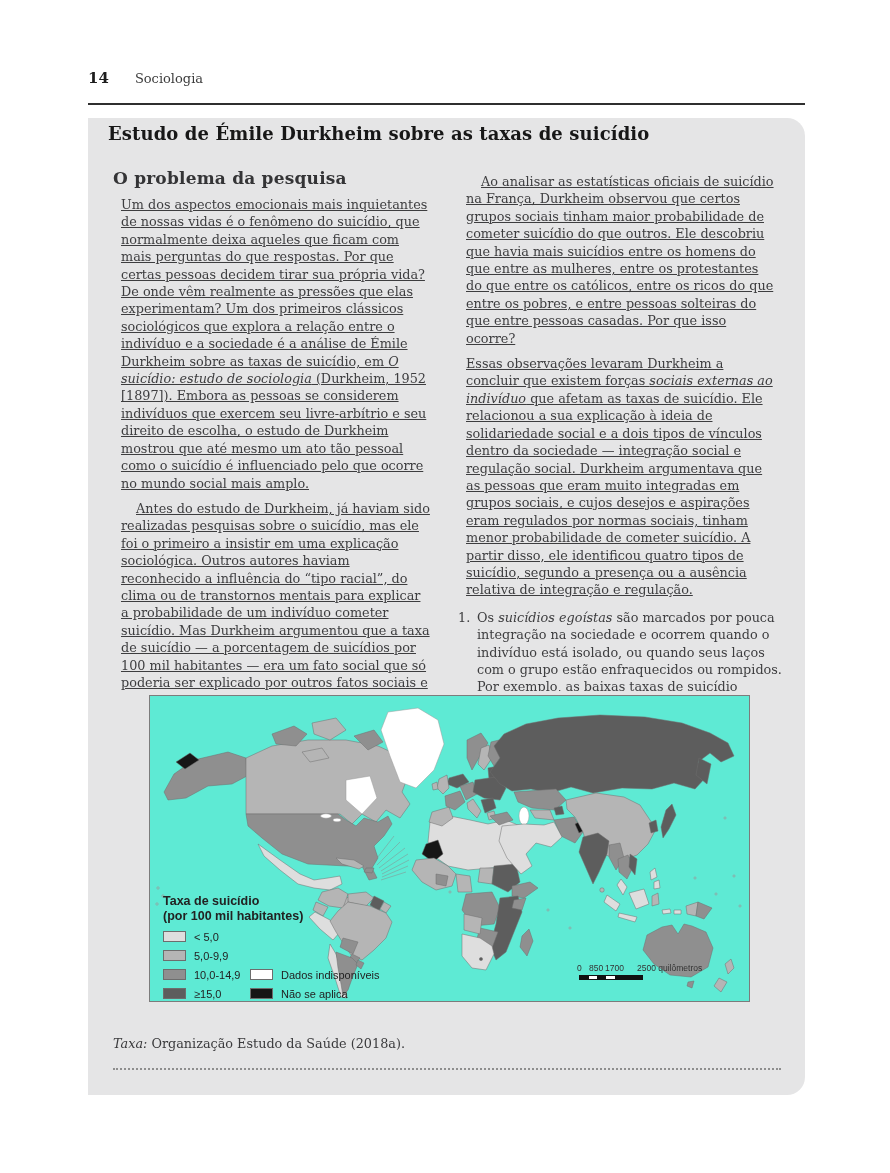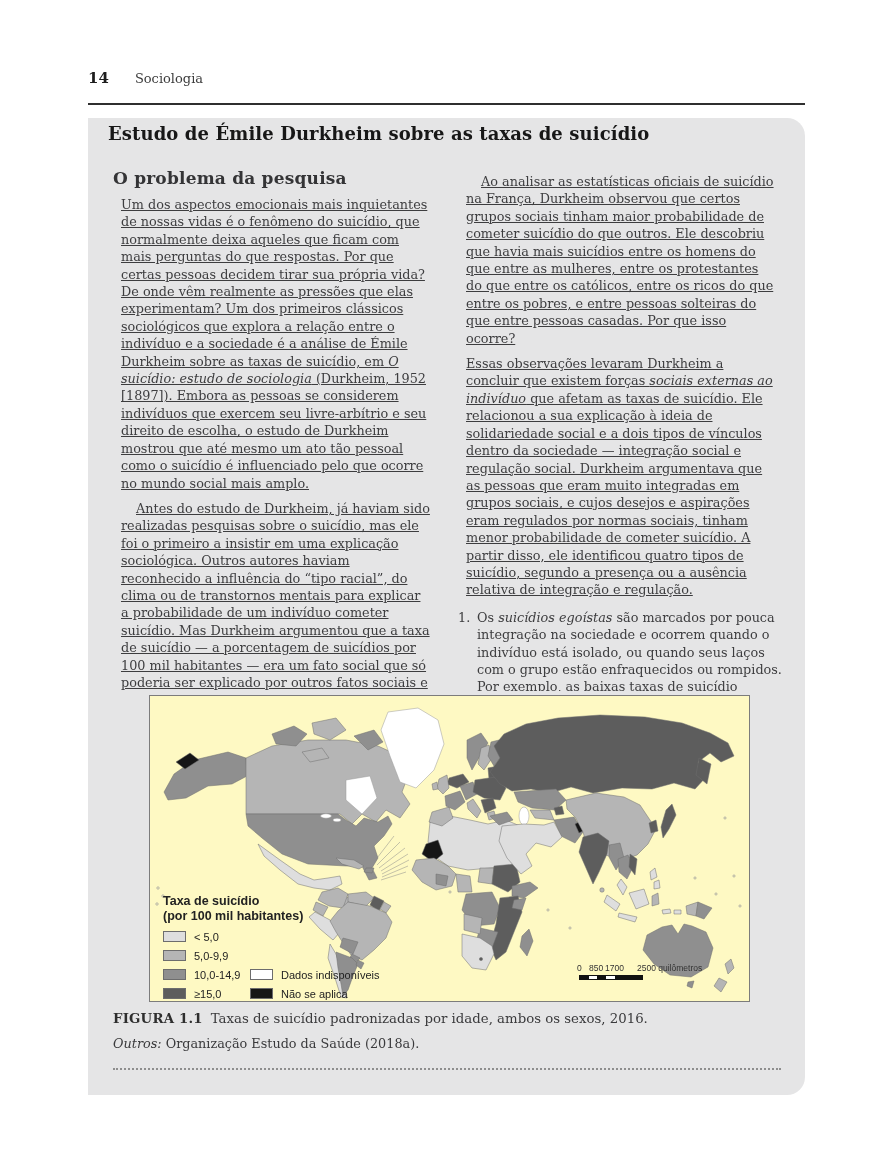--- a/index.html
+++ b/index.html
@@ -22,21 +22,21 @@
   .col { width:325px; font-size:12.8px; line-height:17.4px; color:#3d3d3f; text-align:left; }
   .col h3 { font-size:17px; line-height:20px; color:#343436; margin:3px 0 8px 0; letter-spacing:0.2px; }
   .col h3.mt { margin-top:13px; }
   .col p { margin:8px;text-decoration:underline; }
   .ind { text-indent:15px; }
   .li { display:flex; margin-top:10px; }
   .li .num { width:19px; flex:none; }
   .li .li-body { flex:1; }
 
   
-  .map-fig { position:absolute; left:61px; top:577px; width:601px; height:307px; background:#fef9c3; border:1px solid #7c7c7c; }
+  .map-fig { position:absolute; left:61px; top:577px; width:601px; height:307px; background:#5eead4; border:1px solid #7c7c7c; }
   .map-fig svg { position:absolute; left:0; top:0; }
 
   .legend { position:absolute; left:13px; top:198px; width:250px; font-family:"Liberation Sans", sans-serif; color:#222; }
   .lg-title { font-weight:bold; font-size:12.5px; line-height:14.5px; margin-bottom:6px; }
   .lg-row { display:flex; align-items:center; height:15px; margin-bottom:4px; font-size:11px; }
   .sw { display:inline-block; width:23px; height:11px; border:1px solid #6d6d6d; margin-right:8px; flex:none; }
   .lg-label1 { display:inline-block; width:56px; }
 
   .scalebar { position:absolute; right:30px; bottom:16px; width:140px; height:22px; font-family:"Liberation Sans", sans-serif; font-size:8.5px; color:#333; }
   .sb-labels { position:relative; height:11px; }
@@ -249,18 +249,17 @@
         <div class="sb-bar">
           <span class="sb-b sb-s1"></span>
             <span class="sb-w sb-s2"></span>
             <span class="sb-b sb-s3"></span>
             <span class="sb-w sb-s4"></span>
             <span class="sb-b sb-s5"></span>
         </div>
       </div>
     </figure>
 
-    <p class="caption"><b>FIGURA 1.1</b><span class="cap-text">Taxas de suicídio padronizadas por idade, ambos os sexos, 2016.</span></p>
-    <p class="fonte"><i>Outros:</i><span> Organização Estudo da Saúde (2018a).</span></p>
+    <p class="fonte"><i>Taxa:</i><span> Organização Estudo da Saúde (2018a).</span></p>
     <div class="dotted"></div>
 
   </section>
 </div>
 
 </body></html>

